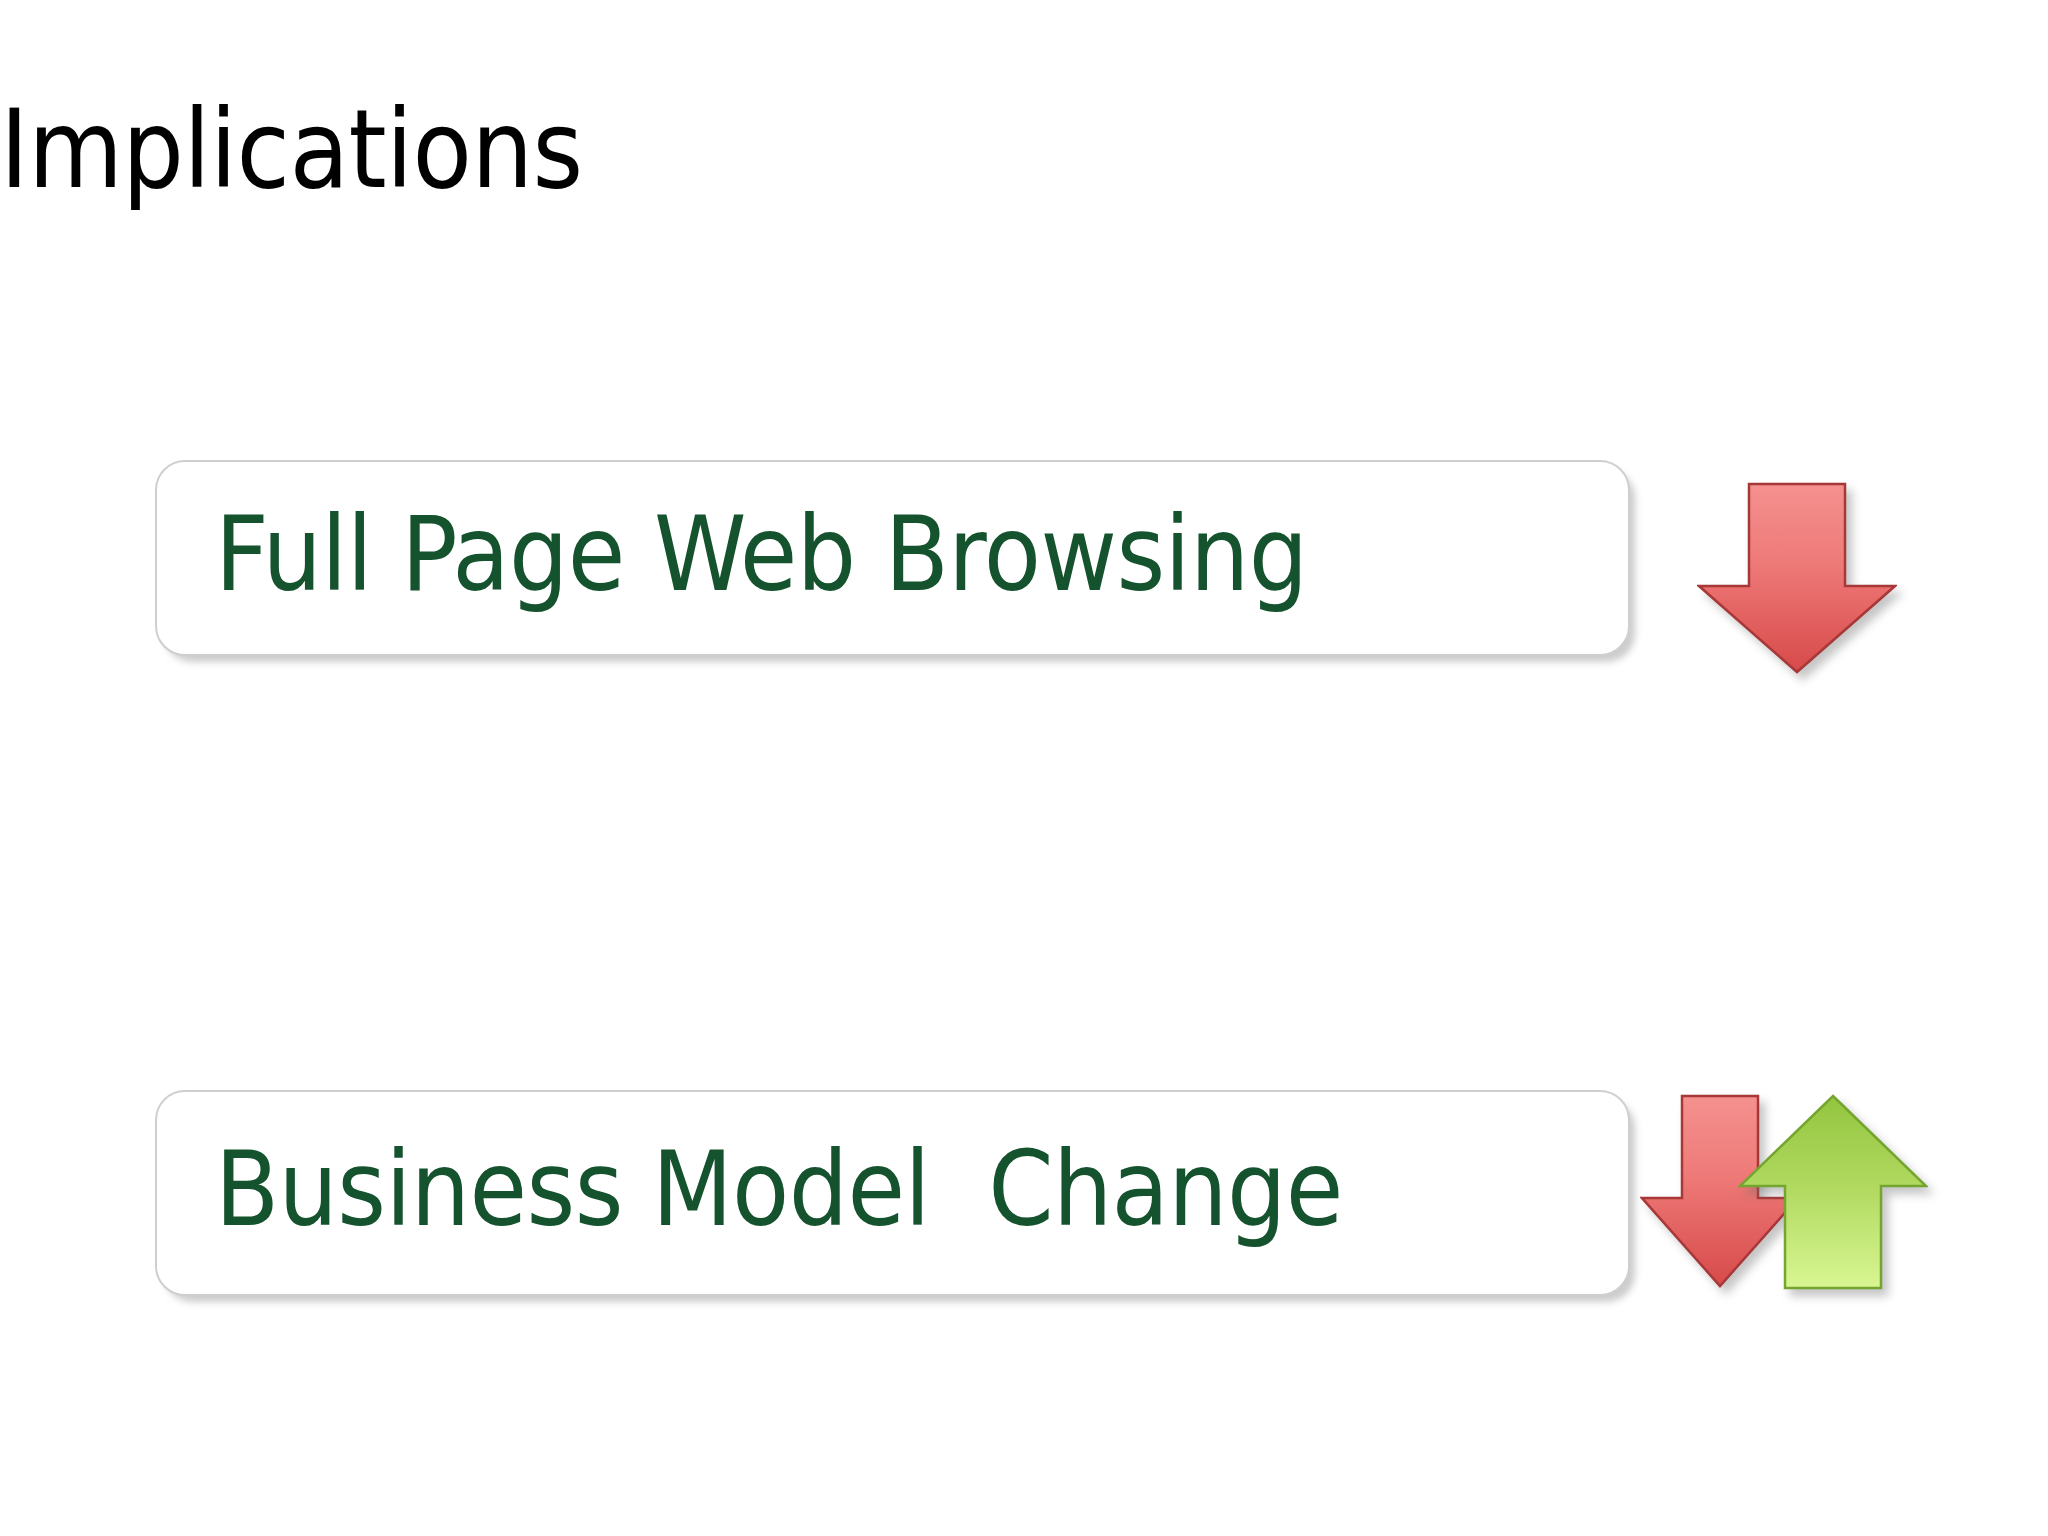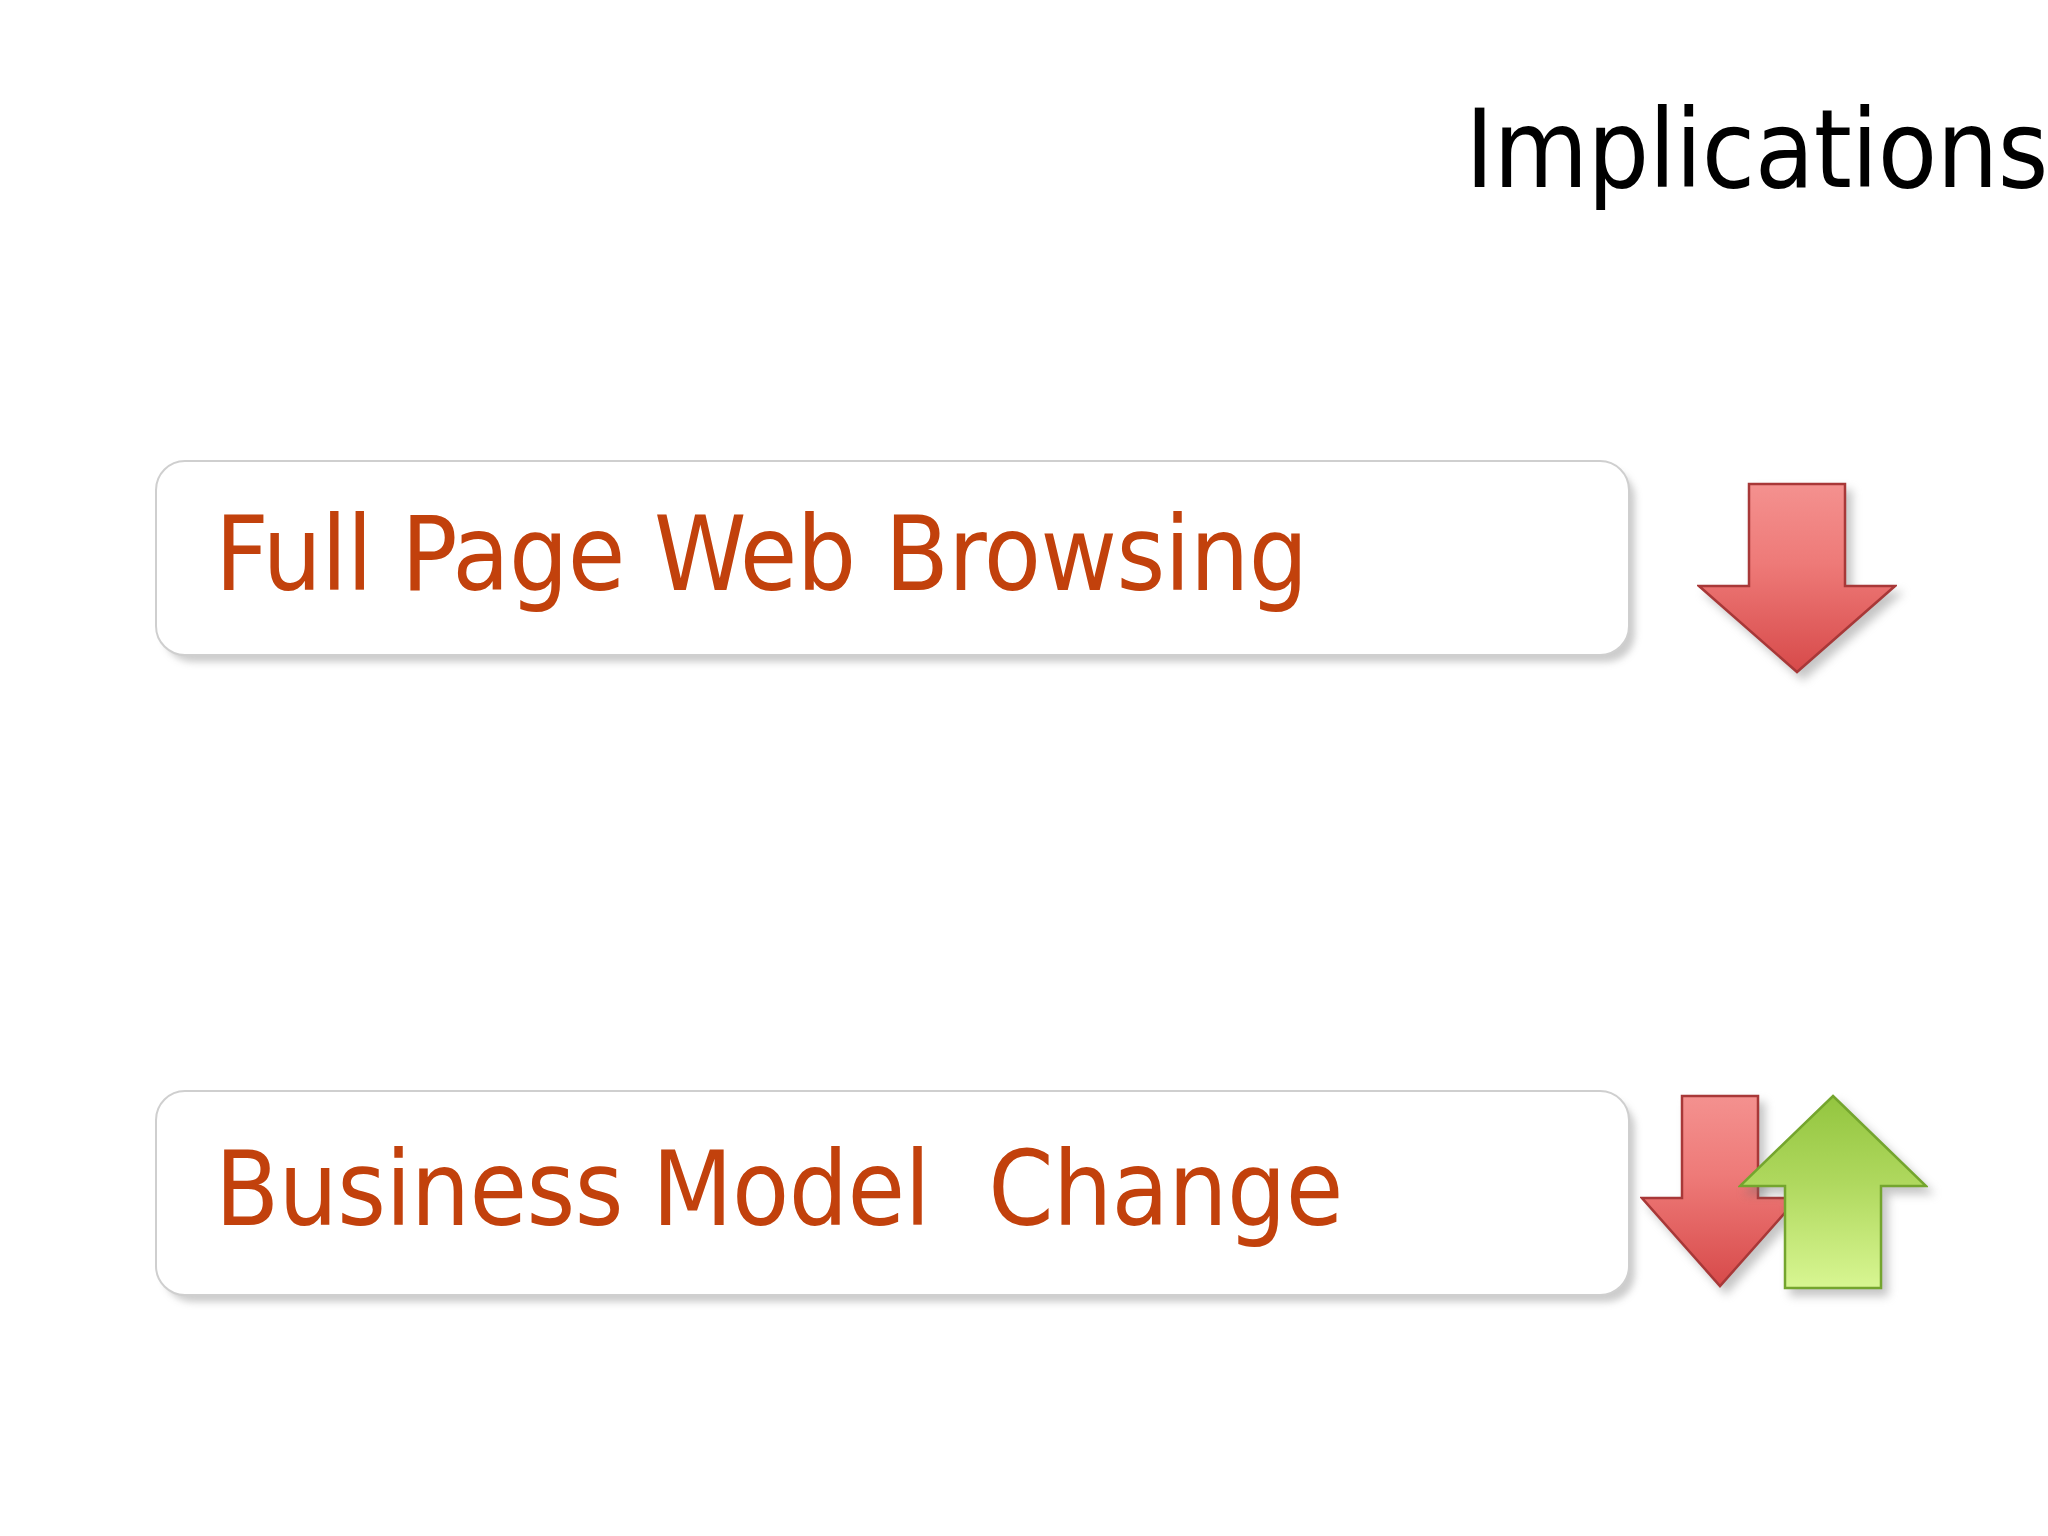--- a/index.html
+++ b/index.html
@@ -19,21 +19,21 @@
     background: #ffffff;
     overflow: hidden;
   }
 
   
   #slide-title {
     position: absolute;
     left: 0;
     top: 86px;
     width: 2048px;
-    text-align: right;
+    text-align: left;
     font-size: 108px;
     line-height: 1.18;
     font-weight: 400;
     color: #000000;
     letter-spacing: -0.5px;
     white-space: pre;
   }
 
   
   .row {
@@ -59,21 +59,21 @@
     box-shadow: 7px 8px 7px -2px rgba(120,120,120,0.38);
     display: flex;
     align-items: center;
   }
   .box-label {
     display: block;
     padding-left: 58px;
     padding-bottom: 8px;
     font-size: 104px;
     line-height: 1.0;
-    color: #c2410c;
+    color: #14532d;
     font-weight: 400;
     letter-spacing: -0.6px;
     white-space: pre;
   }
 
   
   .arrow-group {
     position: absolute;
     top: 0;
     height: 100%;

